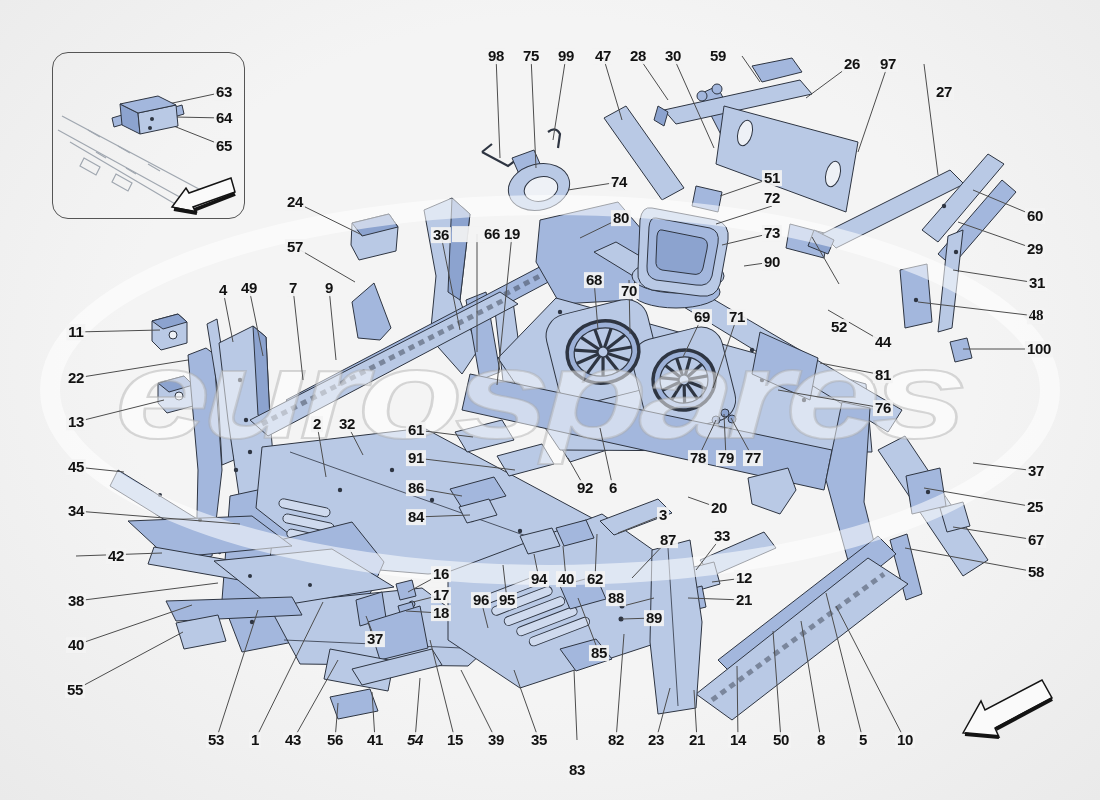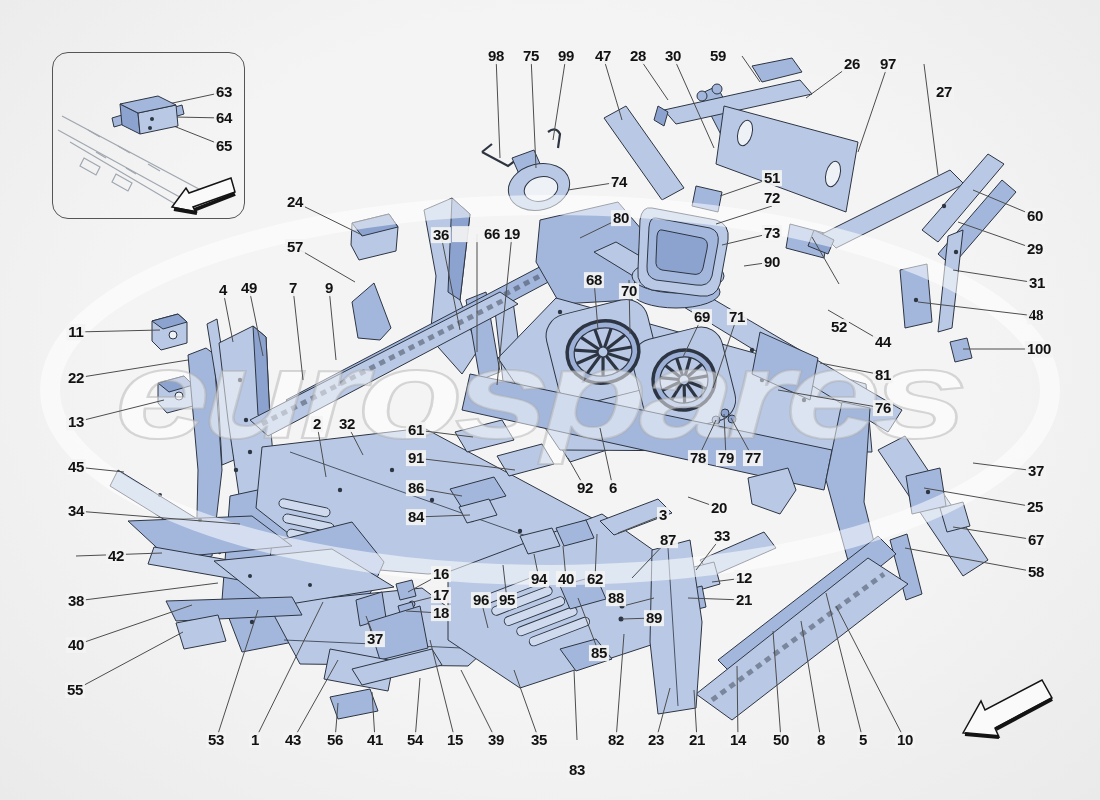--- a/index.html
+++ b/index.html
@@ -483,21 +483,21 @@
       <div class="callout" style="left: 654px; top: 618px;">89</div>
       <div class="callout" style="left: 599px; top: 653px;">85</div>
       <div class="callout" style="left: 375px; top: 639px;">37</div>
       <div class="callout" style="left: 744px; top: 578px;">12</div>
       <div class="callout" style="left: 744px; top: 600px;">21</div>
       <div class="callout" style="left: 216px; top: 740px;">53</div>
       <div class="callout" style="left: 255px; top: 740px;">1</div>
       <div class="callout" style="left: 293px; top: 740px;">43</div>
       <div class="callout" style="left: 335px; top: 740px;">56</div>
       <div class="callout" style="left: 375px; top: 740px;">41</div>
-      <div class="callout" style="left: 415px; top: 740px;">54</div>
+      <div class="callout" style="left: 415px; top: 740px; font-style: italic;">54</div>
       <div class="callout" style="left: 455px; top: 740px;">15</div>
       <div class="callout" style="left: 496px; top: 740px;">39</div>
       <div class="callout" style="left: 539px; top: 740px;">35</div>
       <div class="callout" style="left: 577px; top: 740px; margin-top: 30px;">83</div>
       <div class="callout" style="left: 616px; top: 740px;">82</div>
       <div class="callout" style="left: 656px; top: 740px;">23</div>
       <div class="callout" style="left: 697px; top: 740px;">21</div>
       <div class="callout" style="left: 738px; top: 740px;">14</div>
       <div class="callout" style="left: 781px; top: 740px;">50</div>
       <div class="callout" style="left: 821px; top: 740px;">8</div>

